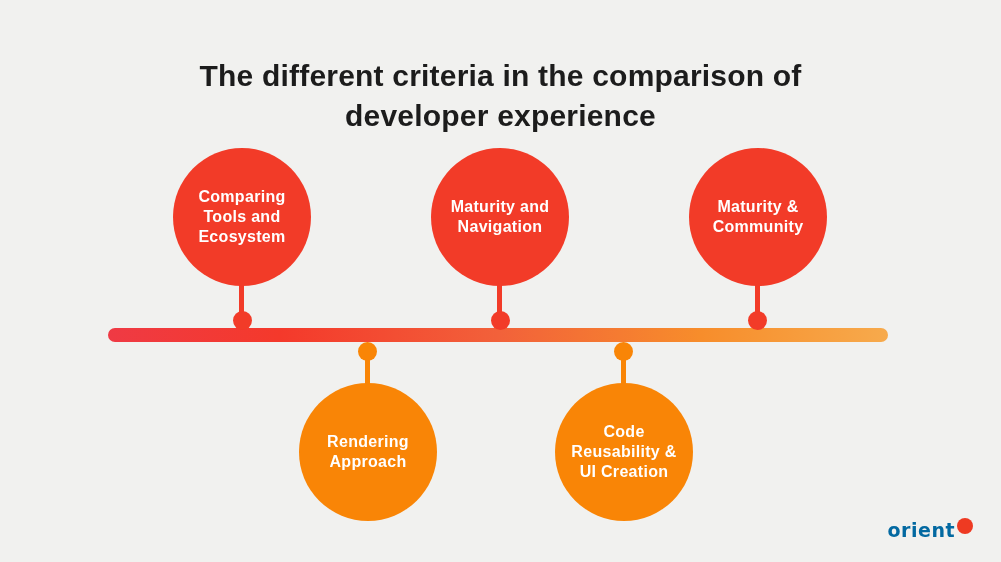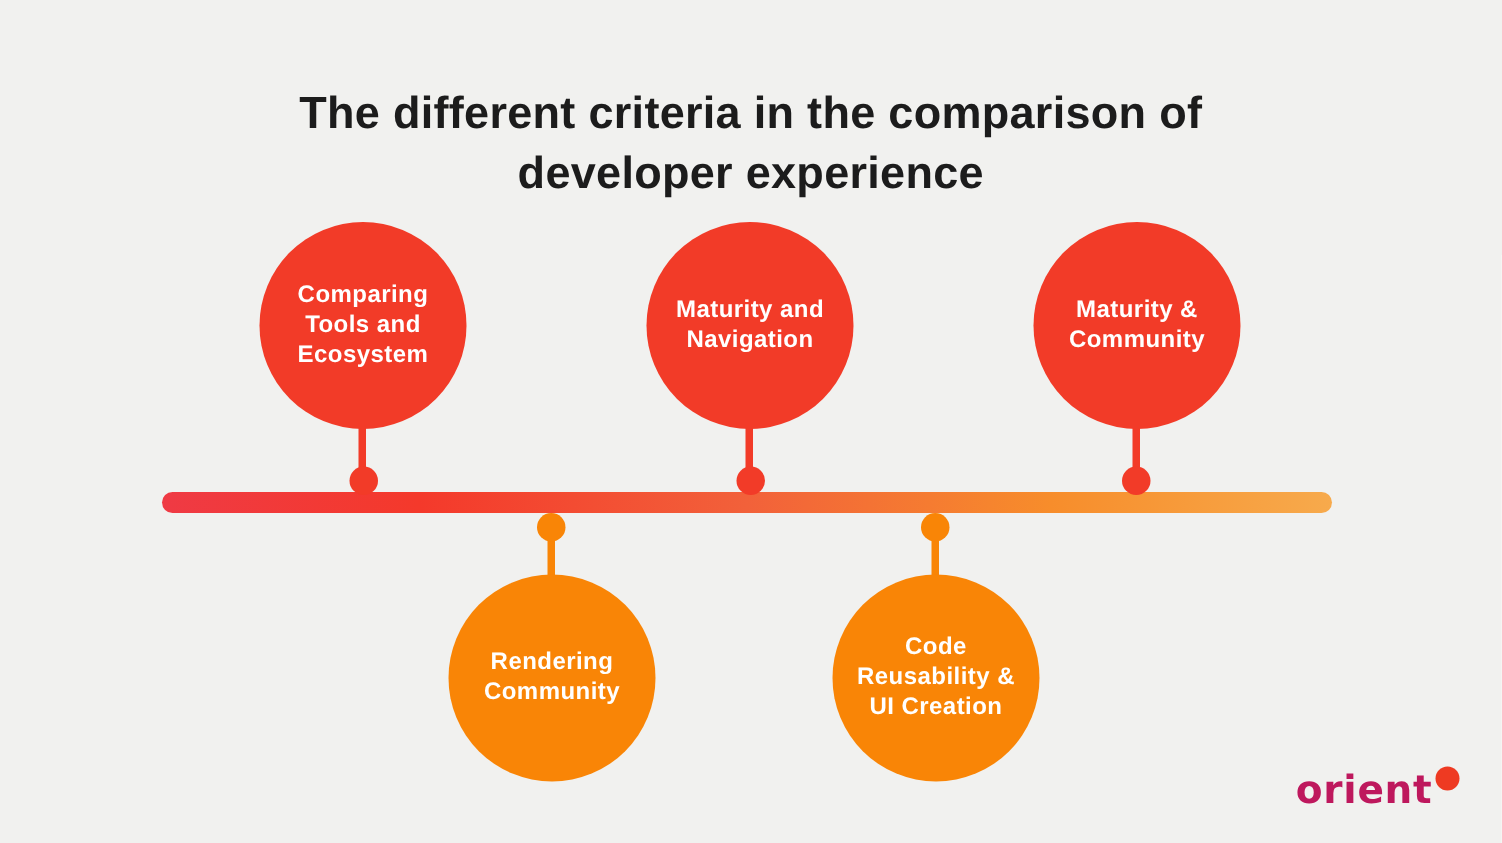--- a/index.html
+++ b/index.html
@@ -99,23 +99,23 @@
   .logo {
     position: absolute;
     right: 28px;
     bottom: 22px;
     display: flex;
     align-items: flex-start;
   }
   .logo-text {
     font-family: "DejaVu Sans", sans-serif;
     font-weight: 800;
-    font-size: 26px;
+    font-size: 19px;
     line-height: 1;
-    color: #be185d;
+    color: #0369a1;
     letter-spacing: 0.5px;
   }
   .logo-dot {
     width: 16px;
     height: 16px;
     border-radius: 50%;
     background: #ee3a22;
     margin-left: 2px;
     margin-top: -3px;
   }
@@ -133,21 +133,21 @@
   <div class="circle red c1">
     <span class="label">Comparing
 Tools and
 Ecosystem</span>
   </div>
   <div class="stem red-fill s1"></div>
   <div class="dot red-fill d1"></div>
 
   <div class="circle orange c2">
     <span class="label">Rendering
-Community</span>
+Approach</span>
   </div>
   <div class="stem orange-fill s2"></div>
   <div class="dot orange-fill d2"></div>
 
   <div class="circle red c3">
     <span class="label">Maturity and
 Navigation</span>
   </div>
   <div class="stem red-fill s3"></div>
   <div class="dot red-fill d3"></div>

